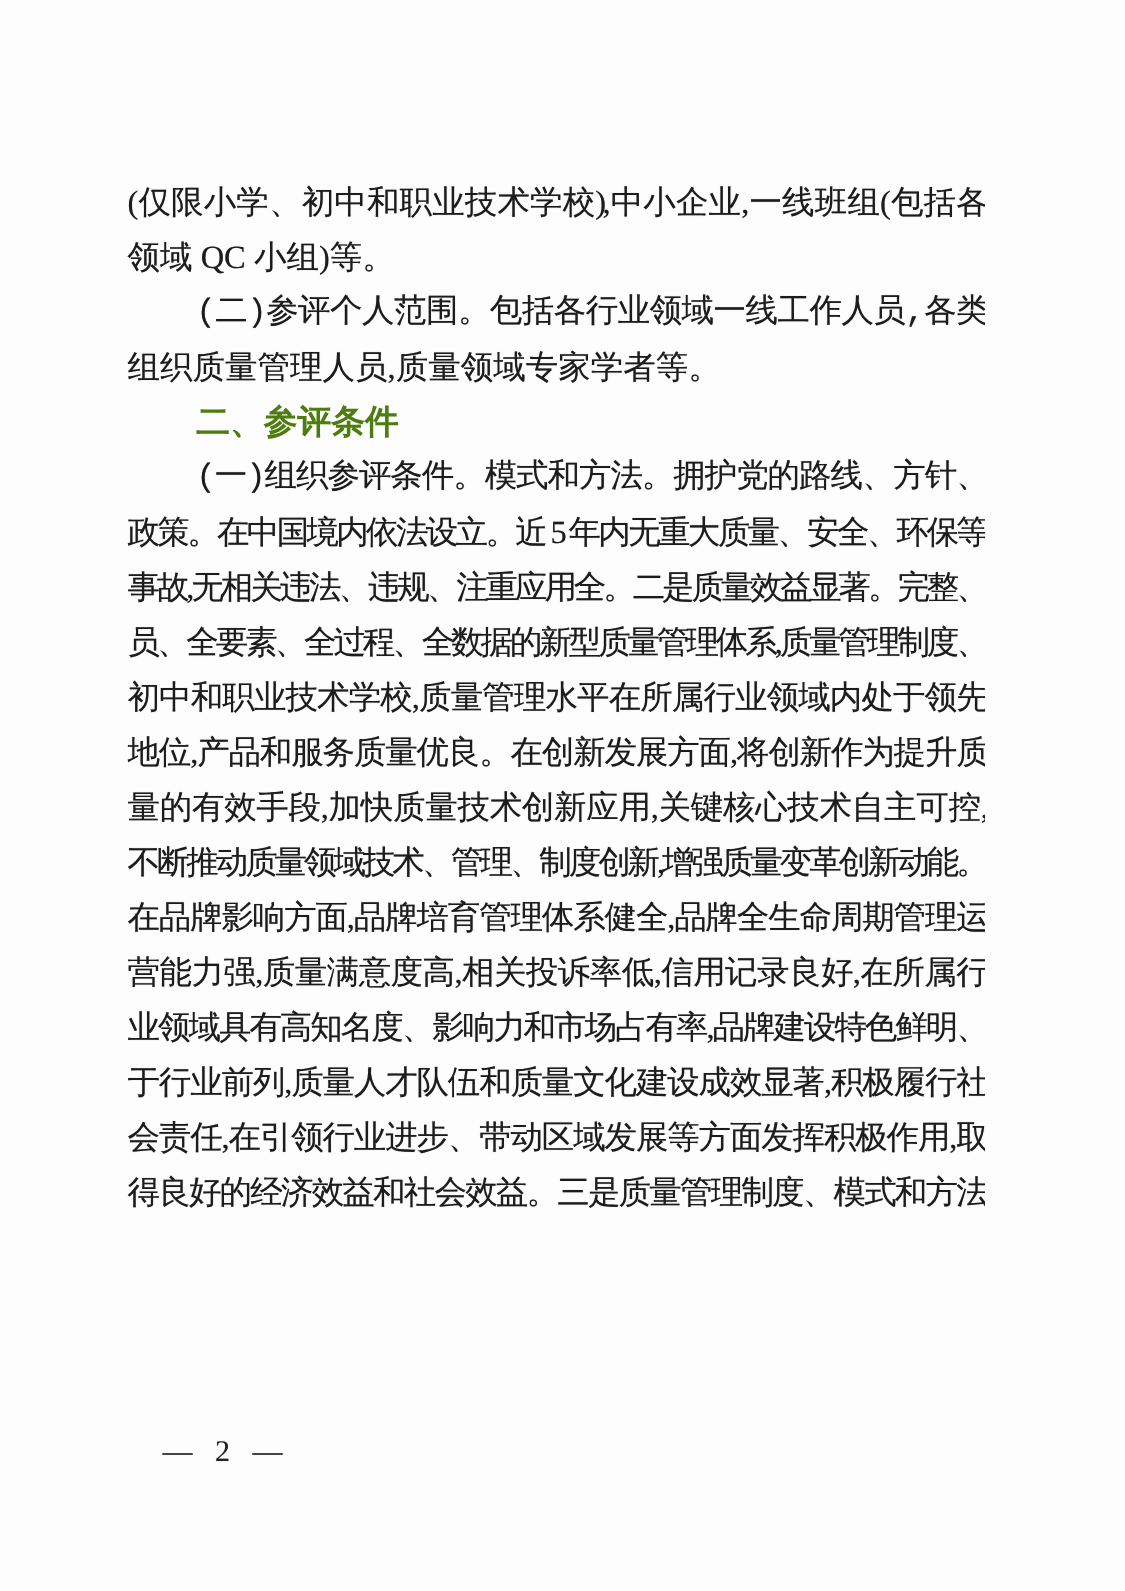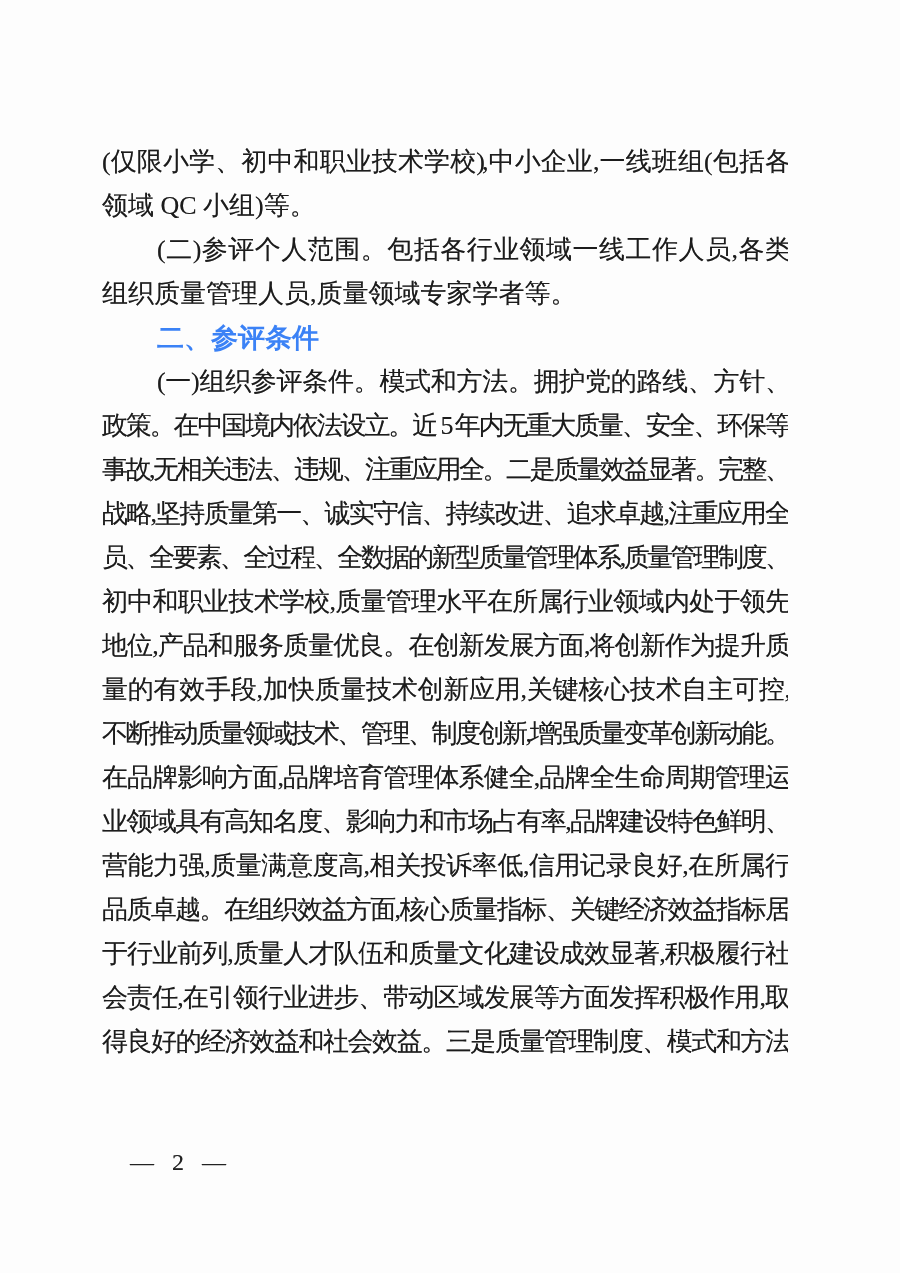--- a/index.html
+++ b/index.html
@@ -42,28 +42,29 @@
     text-align: justify;
     text-align-last: justify;
     text-justify: inter-character;
     overflow: hidden;
   }
   .line.plain {
     letter-spacing: 0px;
   }
   .line.indent {
     padding-left: 55px;
+    font-family: Liberation Mono, monospace;
   }
   .line.heading {
     font-family: "DejaVu Sans", "Liberation Sans", sans-serif;
     font-weight: 700;
     font-size: 27px;
     letter-spacing: 0px;
     text-shadow: none;
-    color: #3b82f6;
+    color: #4d7c0f;
   }
   .page-number {
     position: absolute;
     left: 130px;
     top: 1146px;
     height: 32px;
     line-height: 32px;
     font-size: 24px;
     color: #222222;
     letter-spacing: 2px;
@@ -77,28 +78,26 @@
 <div class="page">
   <div class="text-block">
       <div class="line justify">(仅限小学、初中和职业技术学校),中小企业,一线班组(包括各</div>
       <div class="line plain">领域 QC 小组)等。</div>
       <div class="line indent justify">(二)参评个人范围。包括各行业领域一线工作人员,各类</div>
       <div class="line plain">组织质量管理人员,质量领域专家学者等。</div>
       <div class="line heading indent plain">二、参评条件</div>
       <div class="line indent justify">(一)组织参评条件。模式和方法。拥护党的路线、方针、</div>
       <div class="line justify">政策。在中国境内依法设立。近 5 年内无重大质量、安全、环保等</div>
       <div class="line justify">事故,无相关违法、违规、注重应用全。二是质量效益显著。完整、准</div>
-      <div class="line justify">战略,坚持质量第一、诚实守信、持续改进、追求卓越,注重应用全</div>
       <div class="line justify">员、全要素、全过程、全数据的新型质量管理体系,质量管理制度、</div>
       <div class="line justify">初中和职业技术学校,质量管理水平在所属行业领域内处于领先</div>
       <div class="line justify">地位,产品和服务质量优良。在创新发展方面,将创新作为提升质</div>
       <div class="line justify">量的有效手段,加快质量技术创新应用,关键核心技术自主可控,</div>
       <div class="line justify">不断推动质量领域技术、管理、制度创新,增强质量变革创新动能。</div>
       <div class="line justify">在品牌影响方面,品牌培育管理体系健全,品牌全生命周期管理运</div>
+      <div class="line justify">营能力强,质量满意度高,相关投诉率低,信用记录良好,在所属行</div>
       <div class="line justify">业领域具有高知名度、影响力和市场占有率,品牌建设特色鲜明、</div>
-      <div class="line justify">营能力强,质量满意度高,相关投诉率低,信用记录良好,在所属行</div>
-      <div class="line justify">品质卓越。在组织效益方面,核心质量指标、关键经济效益指标居</div>
       <div class="line justify">于行业前列,质量人才队伍和质量文化建设成效显著,积极履行社</div>
       <div class="line justify">会责任,在引领行业进步、带动区域发展等方面发挥积极作用,取</div>
       <div class="line justify">得良好的经济效益和社会效益。三是质量管理制度、模式和方法</div>
     </div>
   <div class="page-number">— 2 —</div>
 </div>
 
 </body></html>

